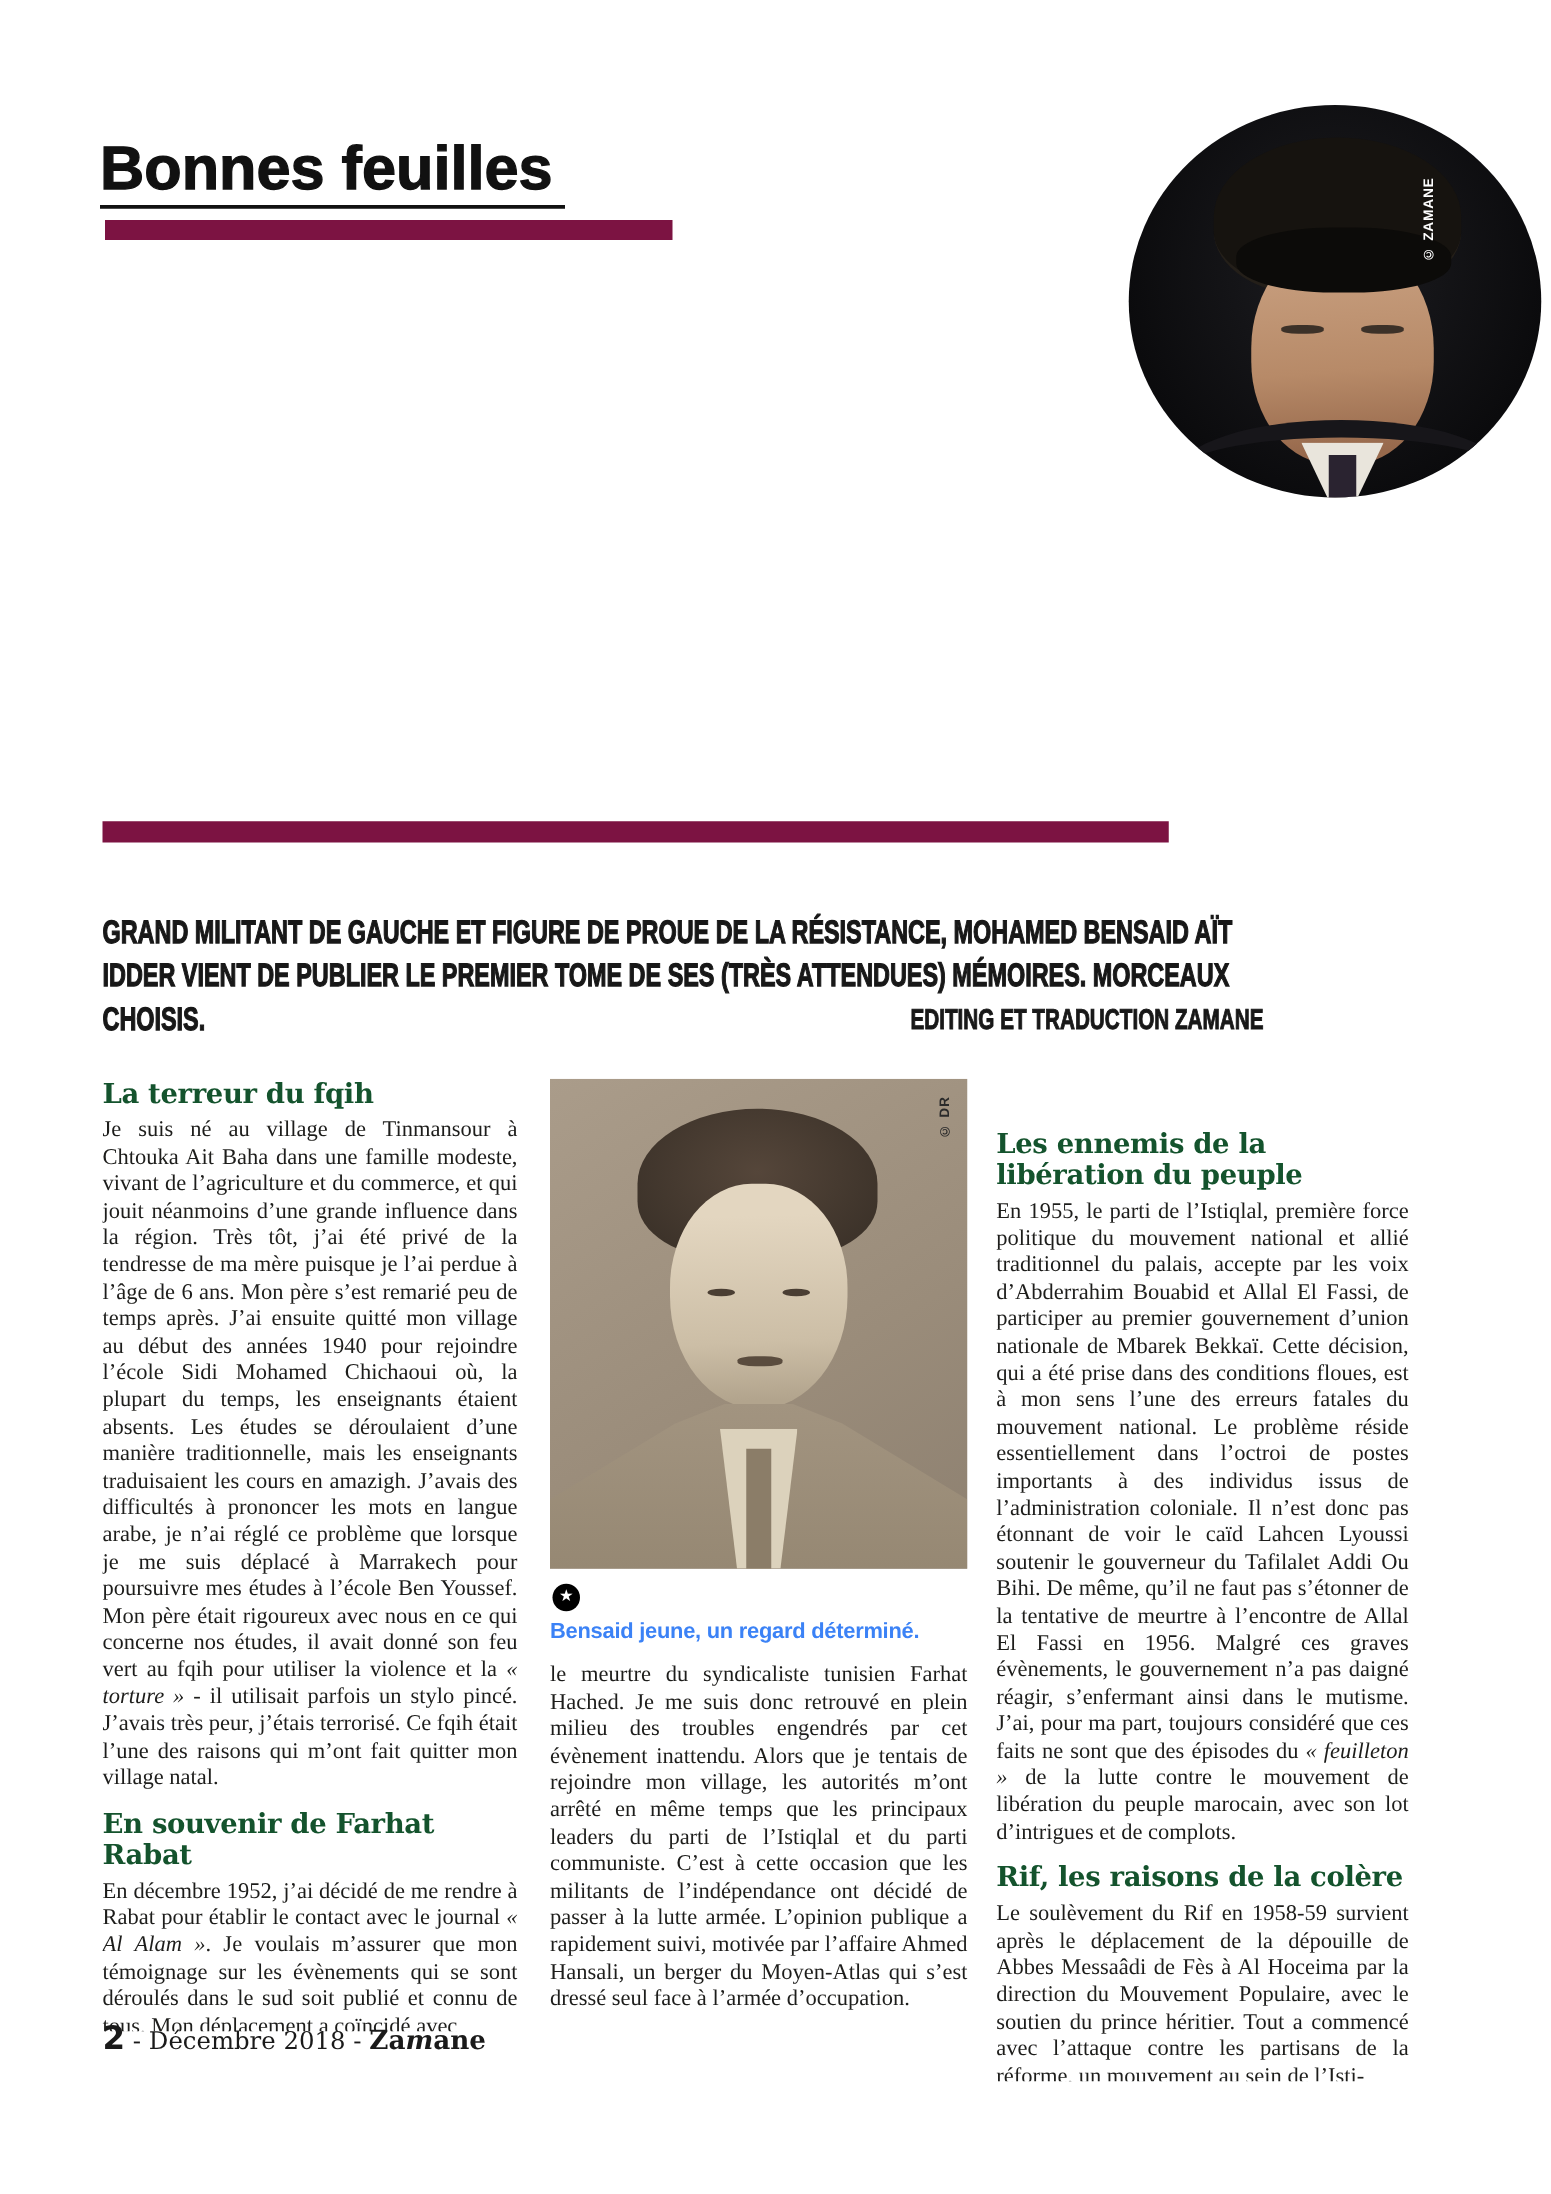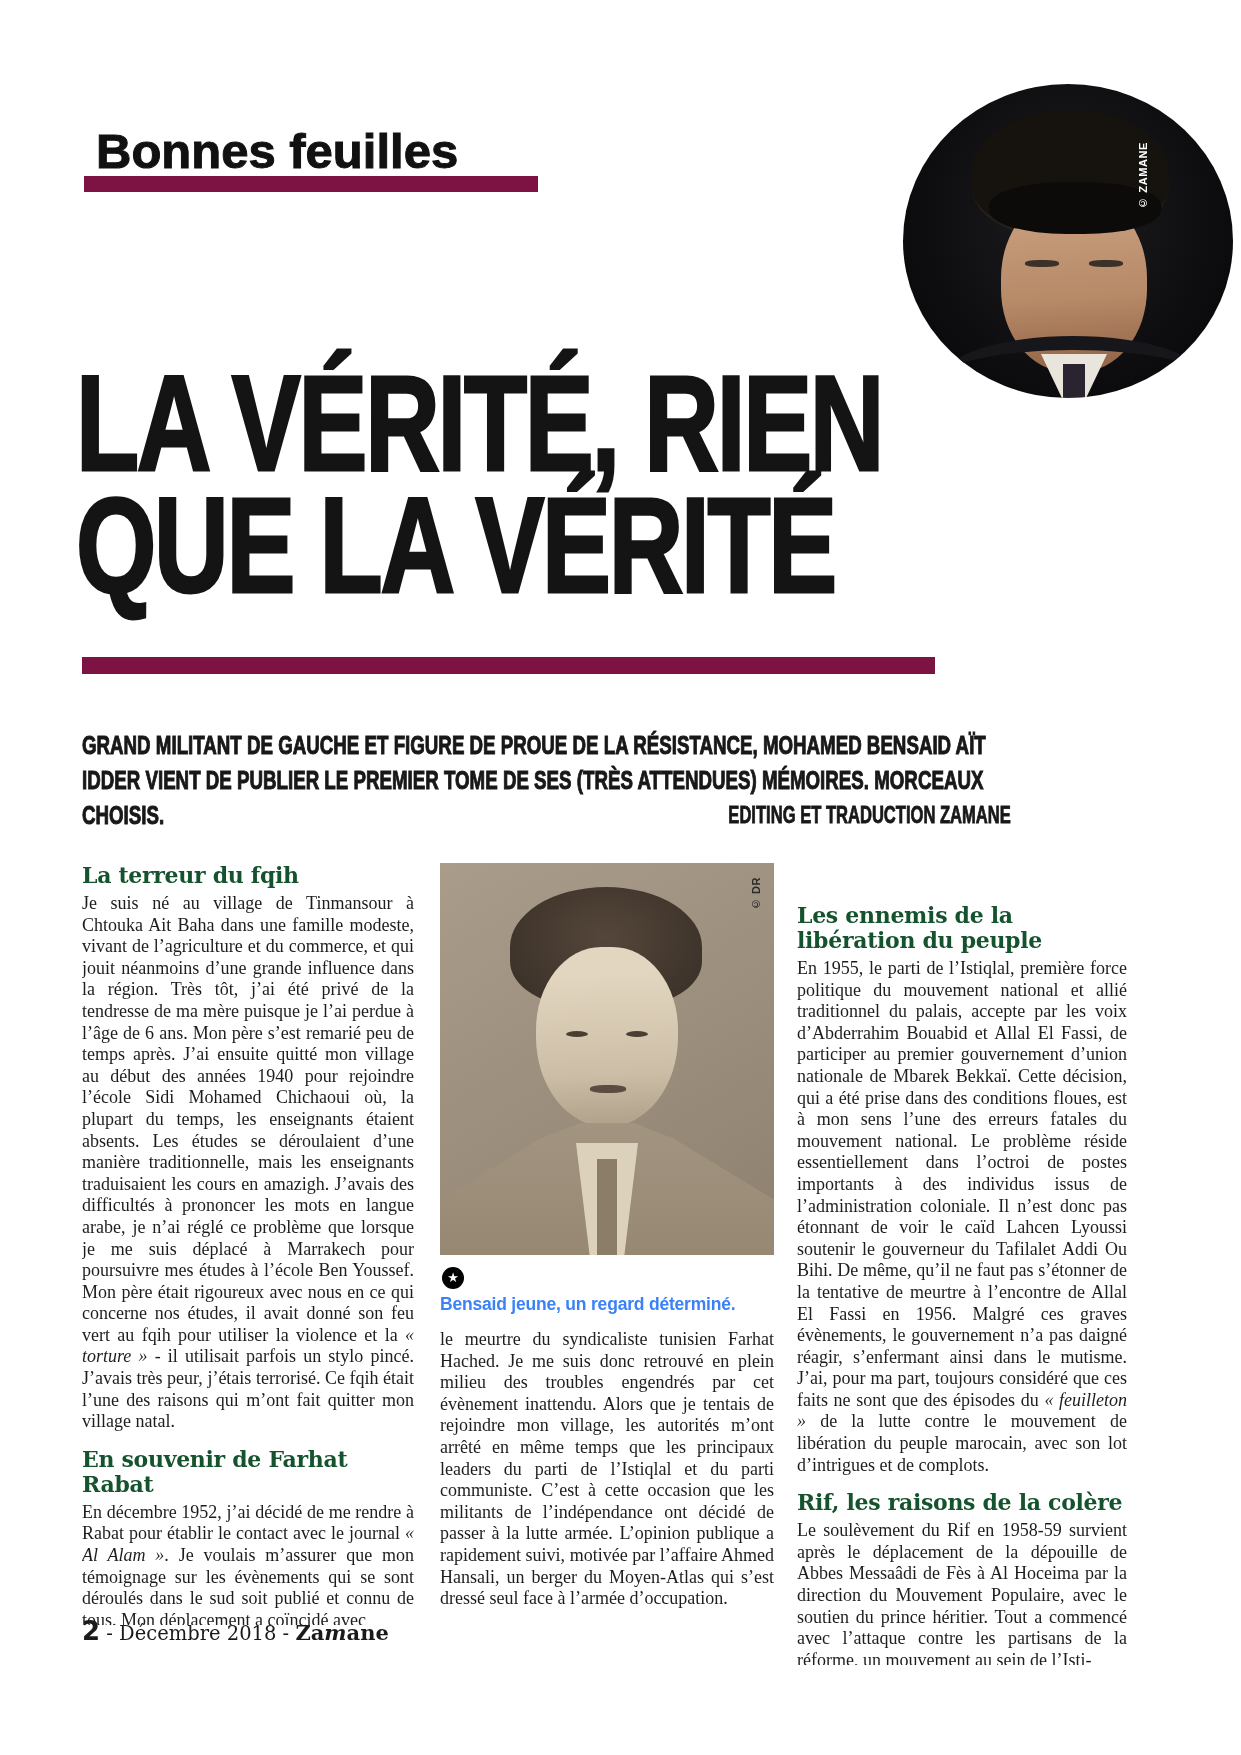--- a/index.html
+++ b/index.html
@@ -1,21 +1,21 @@
 <!DOCTYPE html>
 <html><head>
 <meta charset="utf-8">
 <style>
   html,body{margin:0;padding:0;background:#ffffff;}
   body{width:1241px;height:1755px;position:relative;overflow:hidden;
        font-family:"Liberation Serif",serif;-webkit-font-smoothing:antialiased;}
   .page{position:absolute;inset:0;background:#fff;}
 
   
-  .kicker{position:absolute;left:80px;top:110px;margin:16px;
+  .kicker{position:absolute;left:80px;top:110px;margin:0;
     font-family:"Liberation Sans",sans-serif;font-weight:700;font-size:49px;line-height:1.05;
     color:#111;-webkit-text-stroke:1px #111;display:inline-block;
     border-bottom:3px solid #111;padding-bottom:3px;padding-right:10px;}
   .kicker-bar{position:absolute;left:84px;top:176px;width:454px;height:16px;}
 
   
   .oval-photo{position:absolute;left:903px;top:84px;width:330px;height:314px;border-radius:50%;
     background:radial-gradient(ellipse at 50% 42%,#1d1d21 0%,#0b0b0d 72%);overflow:hidden;}
   .op-hat{position:absolute;left:68px;top:26px;width:198px;height:122px;background:#16130f;
     border-radius:55% 55% 45% 45%;border-bottom:5px solid #241f19;}
@@ -115,24 +115,20 @@
     <div class="op-brim"></div>
     <div class="op-brow l"></div>
     <div class="op-brow r"></div>
     <div class="op-suit"></div>
     <div class="op-shirt"></div>
     <div class="op-tie"></div>
     <span class="photo-credit-v white">© ZAMANE</span>
   </div>
 
 
-  <h1 class="main-title">
-    <span class="line">LA VÉRITÉ, RIEN</span>
-    <span class="line">QUE LA VÉRITÉ</span>
-  </h1>
   <div class="title-bar" style="background-color: rgb(124, 19, 66);"></div>
 
   <p class="lead">
       <span class="condensed-block">GRAND MILITANT DE GAUCHE ET FIGURE DE PROUE DE LA RÉSISTANCE, MOHAMED BENSAID AÏT IDDER VIENT DE PUBLIER LE PREMIER TOME DE SES (TRÈS ATTENDUES) MÉMOIRES. MORCEAUX CHOISIS.</span>
     </p>
   <div class="byline">
       <span class="condensed-block">EDITING ET TRADUCTION ZAMANE</span>
     </div>
 
   <section class="col col1">

